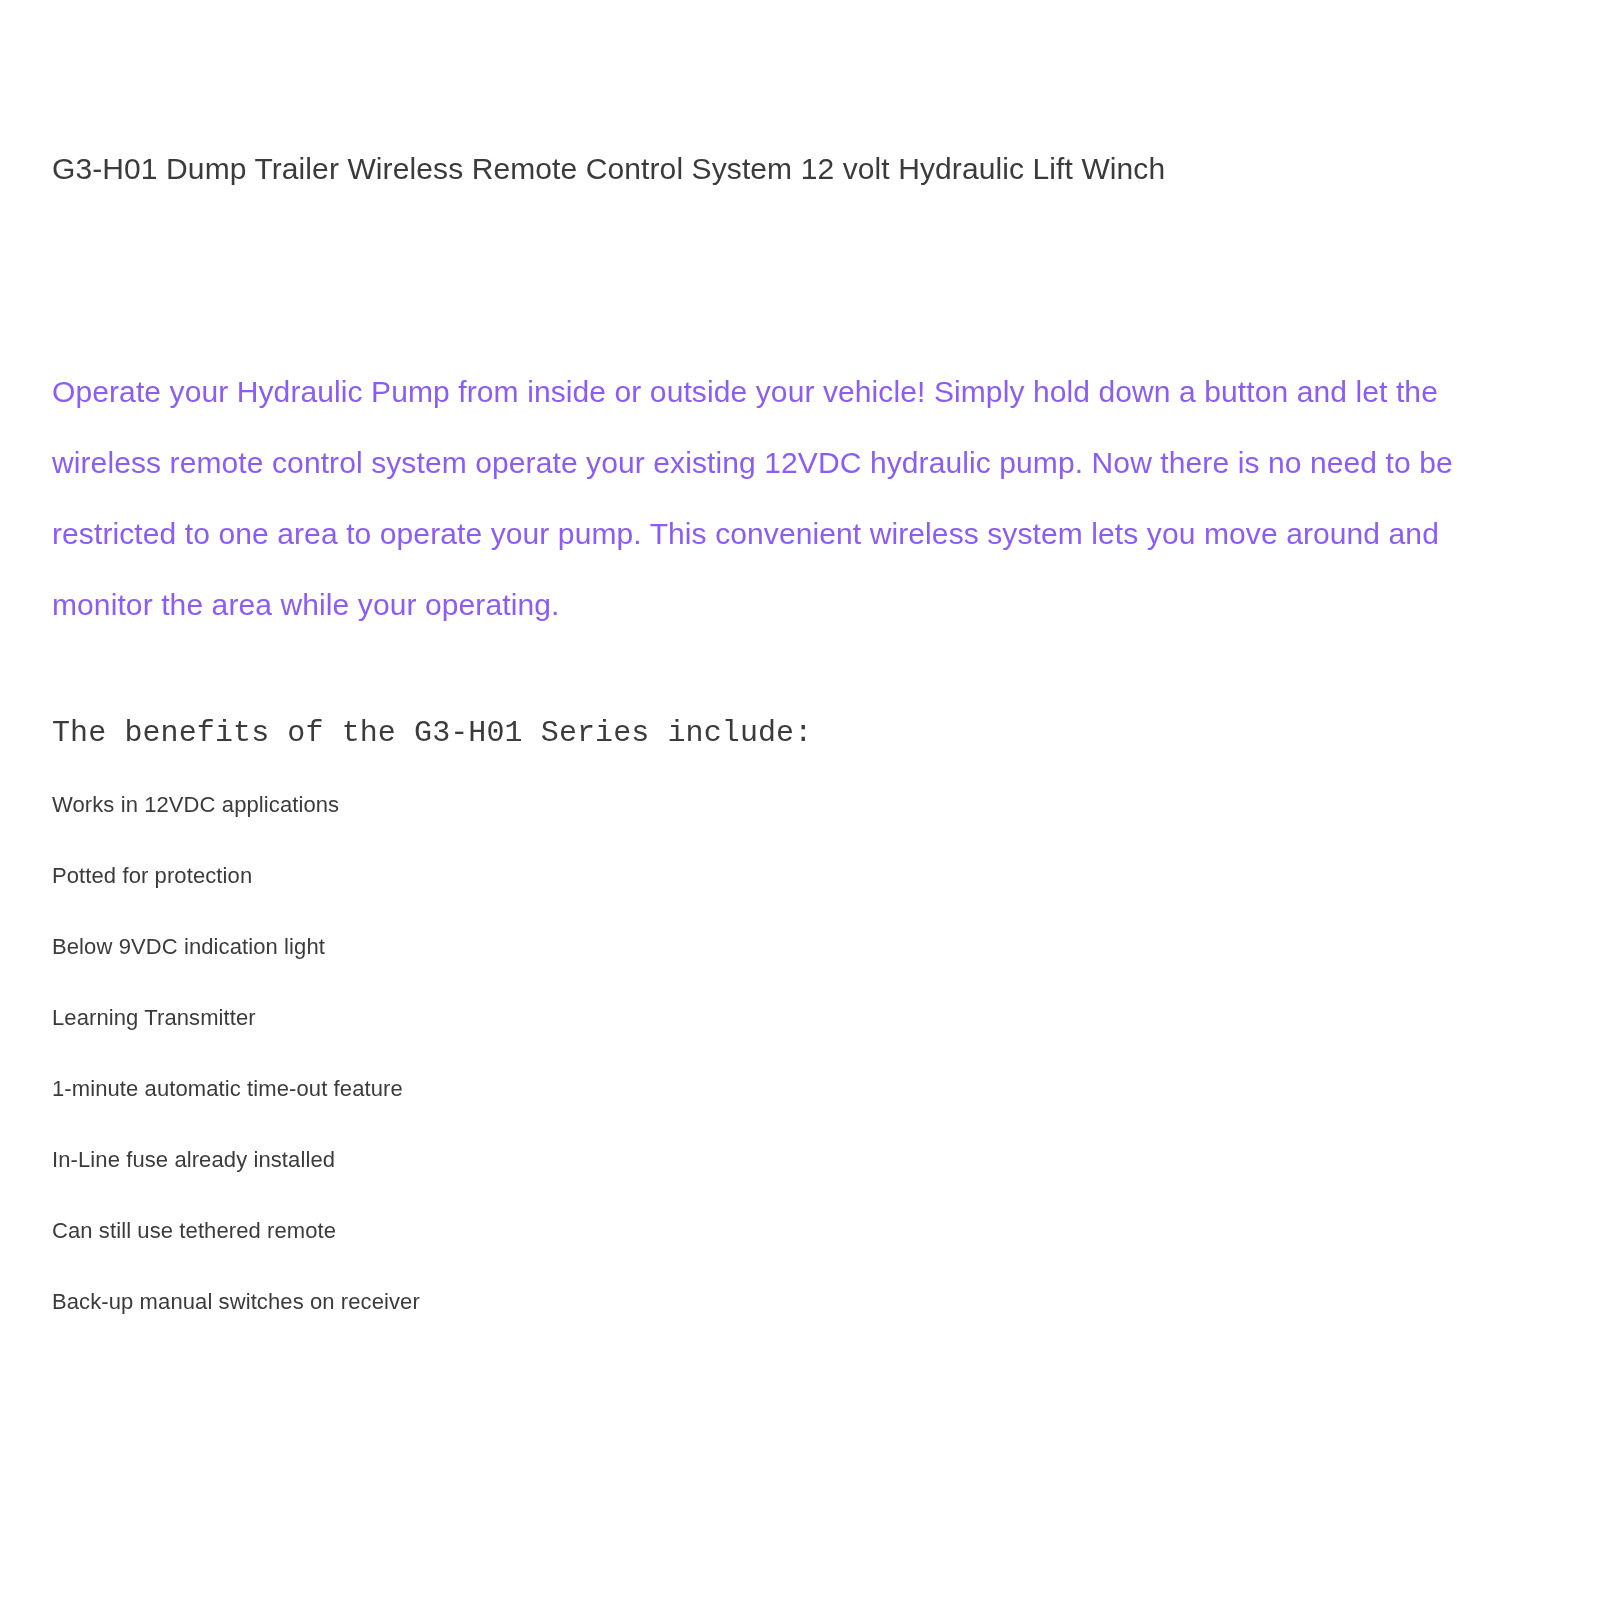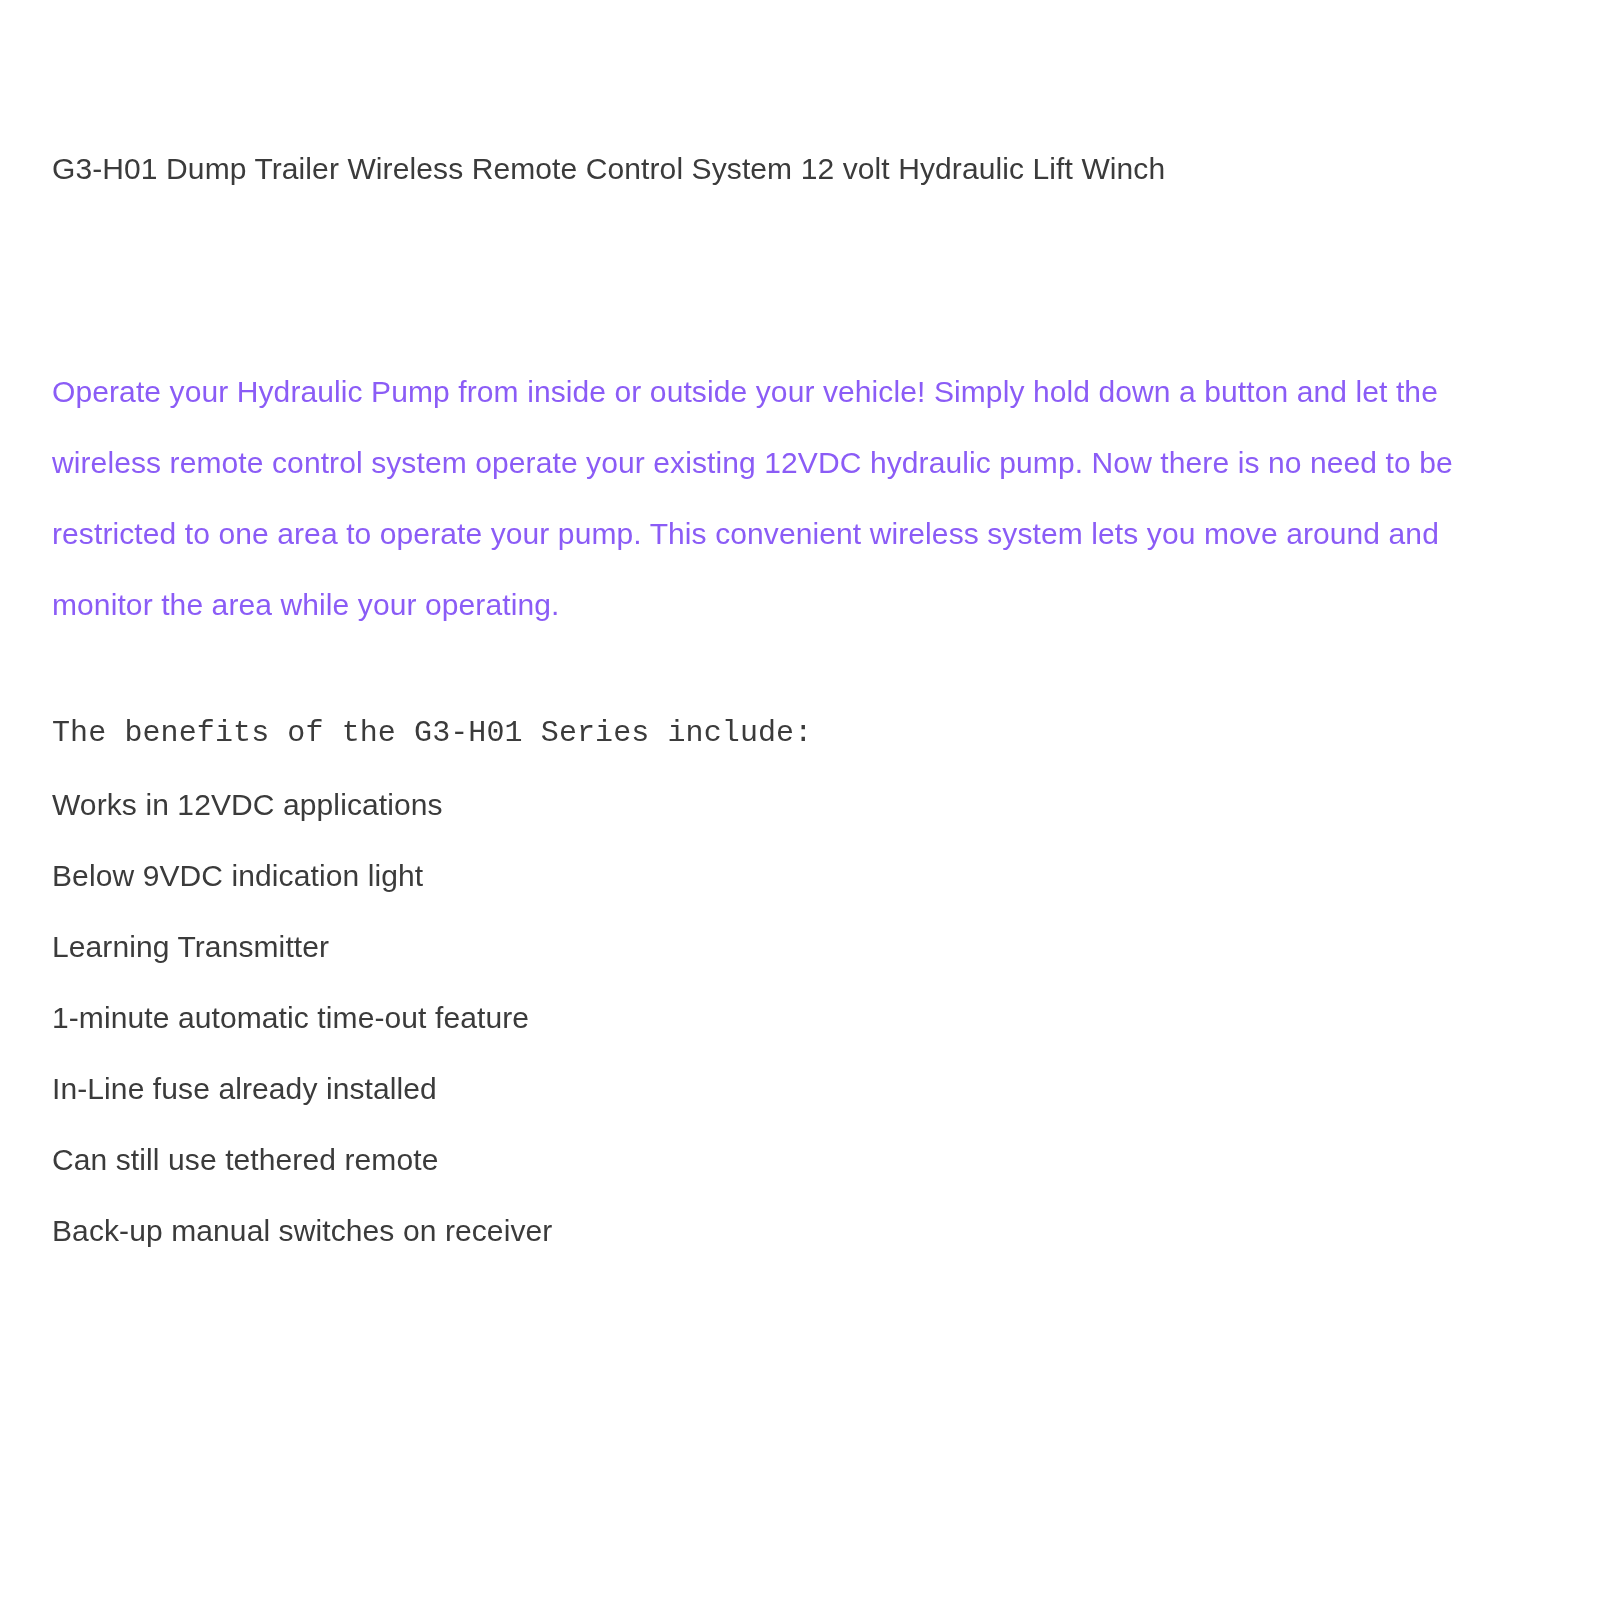--- a/index.html
+++ b/index.html
@@ -38,21 +38,21 @@
     letter-spacing: 0.1px;
   }
   .benefits-head {
     font-size: 30px;
     line-height: 71px;
     color: #3b3b3b;
     letter-spacing: 0.1px;
     font-family: Liberation Mono, monospace;
   }
   .benefit-item {
-    font-size: 30px;
+    font-size: 22px;
     line-height: 71px;
     color: #3b3b3b;
     letter-spacing: 0.1px;
   }
 </style>
 </head>
 <body>
 
 <div class="page">
 
@@ -64,20 +64,21 @@
   <div class="gap-md"></div>
 
   <div class="para">Operate your Hydraulic Pump from inside or outside your vehicle!  Simply hold down a button and let the wireless remote control system operate your existing 12VDC hydraulic pump.  Now there is no need to be restricted to one area to operate your pump.  This convenient wireless system lets you move around and monitor the area while your operating.</div>
 
   <div class="gap-sm"></div>
 
   <div class="benefits-head">The benefits of the G3-H01 Series include:</div>
 
   <div>
     <div class="benefit-item">Works in 12VDC applications</div>
+    <div class="benefit-item">Potted for protection</div>
     <div class="benefit-item">Below 9VDC indication light</div>
     <div class="benefit-item">Learning Transmitter</div>
     <div class="benefit-item">1-minute automatic time-out feature</div>
     <div class="benefit-item">In-Line fuse already installed</div>
     <div class="benefit-item">Can still use tethered remote</div>
     <div class="benefit-item">Back-up manual switches on receiver</div>
   </div>
 
 </div>
 

